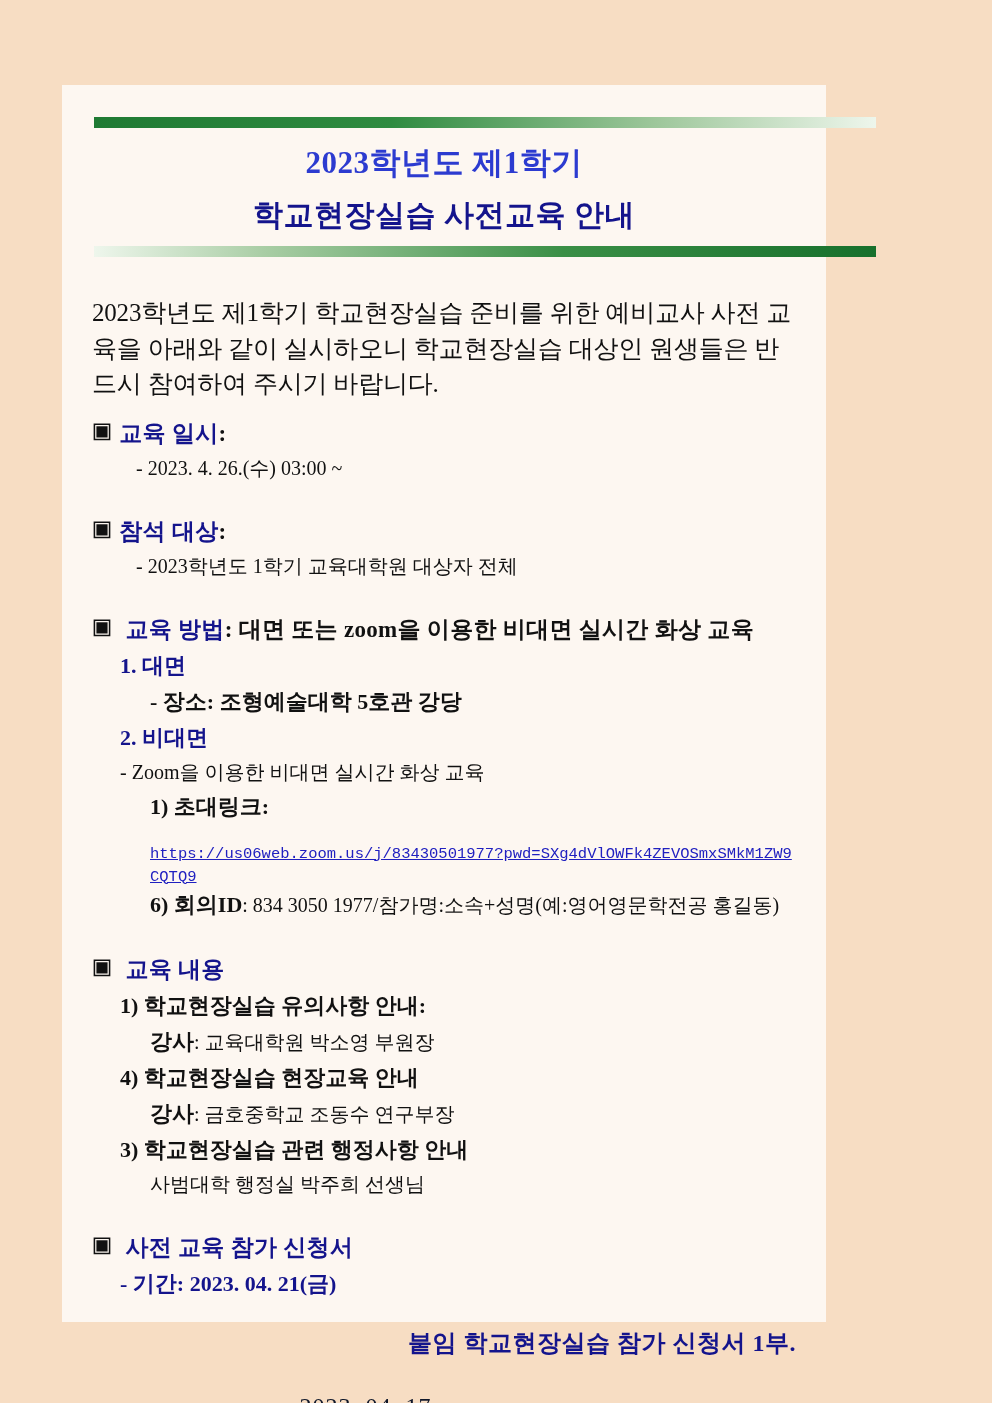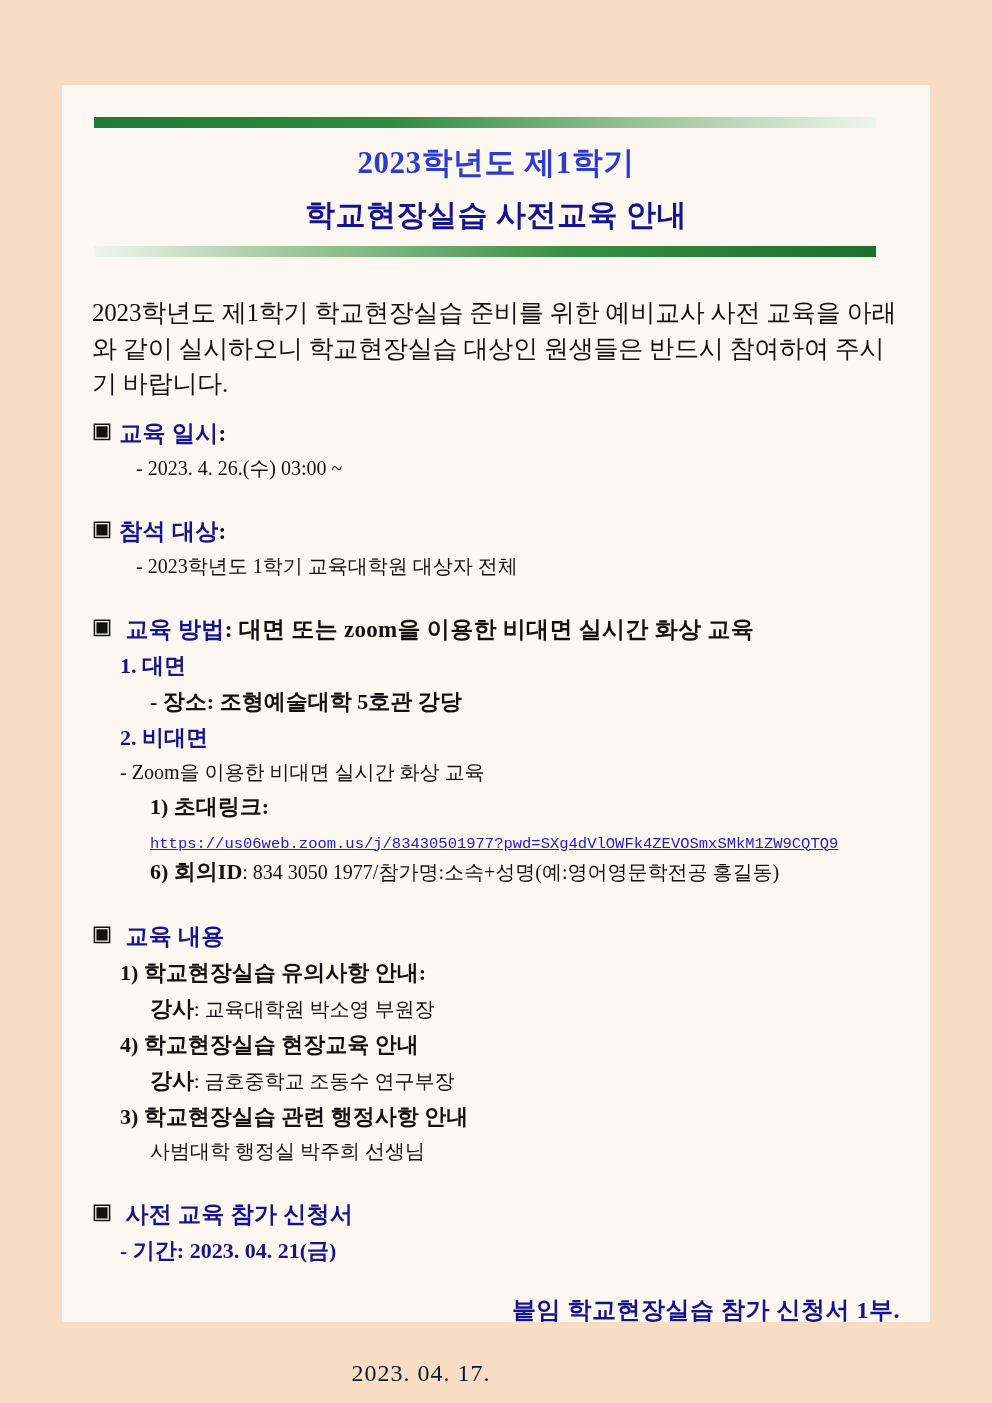--- a/index.html
+++ b/index.html
@@ -10,21 +10,21 @@
     width: 992px;
     height: 1403px;
     background: #f7ddc3;
     font-family: "Liberation Sans", sans-serif;
     overflow: hidden;
   }
   .page {
     position: absolute;
     left: 62px;
     top: 85px;
-    width: 868px;
+    width: 764px;
     height: 1237px;
     background: #fdf7f1;
   }
   .inner {
     position: absolute;
     left: 30px;
     top: 32px;
     right: 30px;
     bottom: 20px;
   }
@@ -191,21 +191,21 @@
 
     <div class="section">
       <div class="sec-head">
         <span class="sq">▣</span>&nbsp;<span>교육 방법</span><span class="tail">: 대면 또는 zoom을 이용한 비대면 실시간 화상 교육</span>
       </div>
       <div class="line indent2 bold-navy">1. 대면</div>
       <div class="line indent3 bold-black">- 장소: 조형예술대학 5호관 강당</div>
       <div class="line indent2 bold-navy">2. 비대면</div>
       <div class="line indent2">-  Zoom을 이용한 비대면 실시간 화상 교육</div>
       <div class="line indent3 bold-black">1) 초대링크:</div>
-      <div class="line indent3" style="margin-top:8px;">
+      <div class="line indent3" style="margin-top:18px;">
         <a class="link" href="#">https://us06web.zoom.us/j/83430501977?pwd=SXg4dVlOWFk4ZEVOSmxSMkM1ZW9CQTQ9</a>
       </div>
       <div class="line indent3" style="margin-top:4px;">
         <span class="bold-black">6) 회의ID</span><span class="plain">: 834 3050 1977/참가명:소속+성명(예:영어영문학전공 홍길동)</span>
       </div>
     </div>
 
     <div class="gap-md"></div>
 
     <div class="section">

